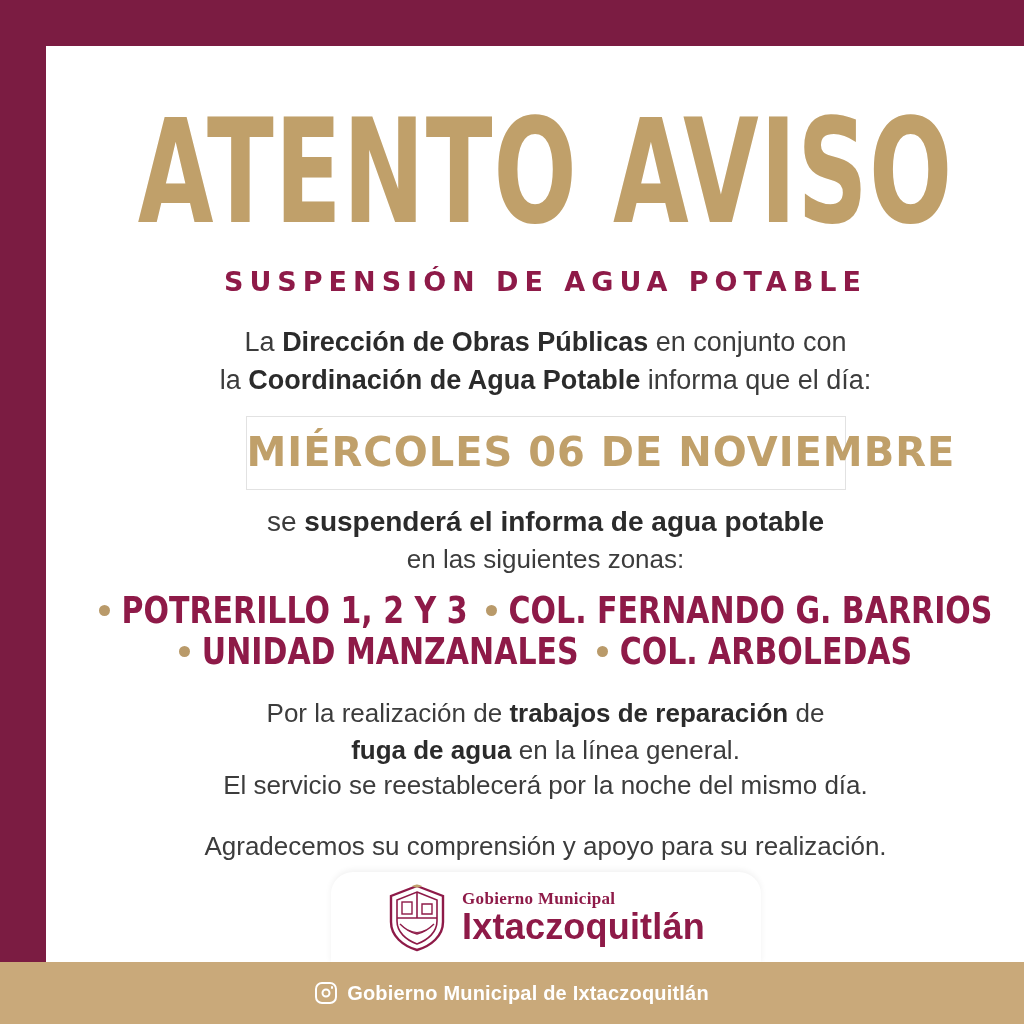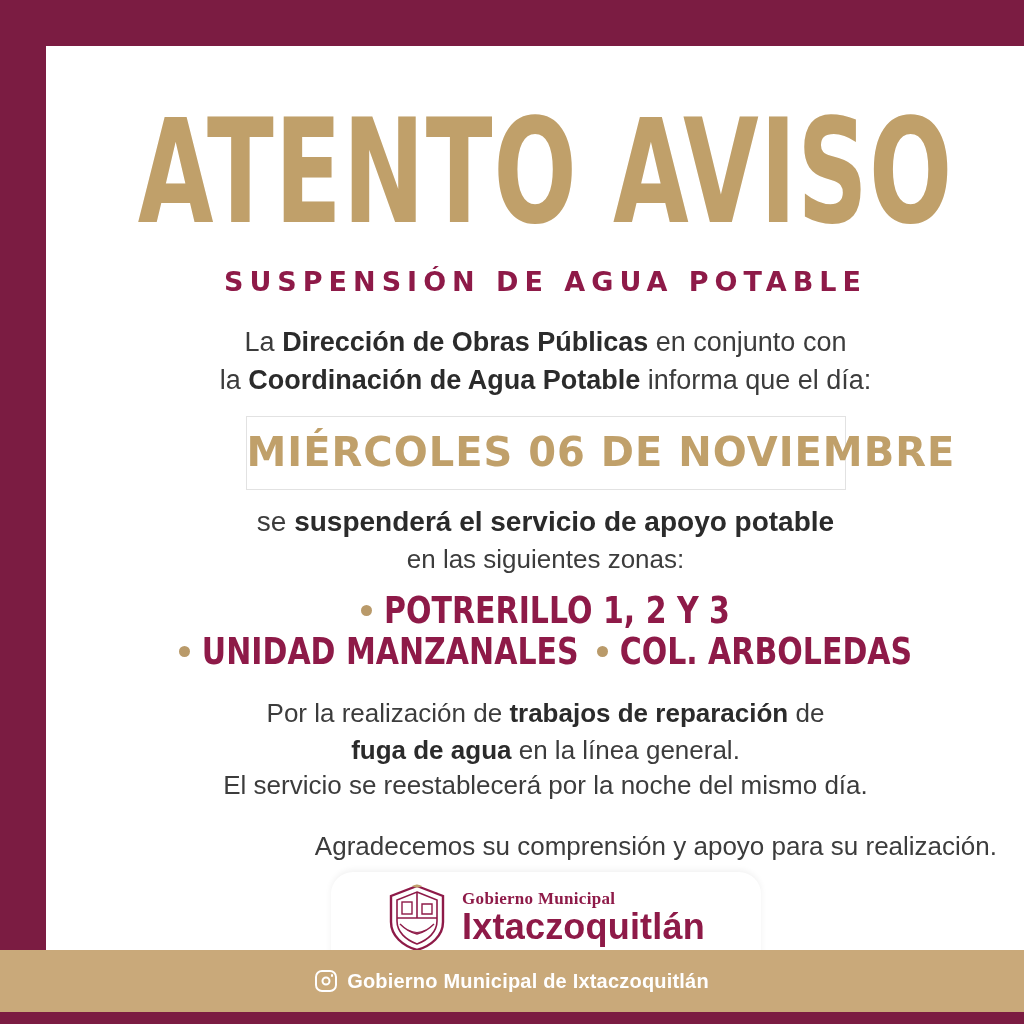--- a/index.html
+++ b/index.html
@@ -17,21 +17,21 @@
     position: relative;
     width: 1024px;
     height: 1024px;
     background: #7b1c42;
     box-sizing: border-box;
   }
   .footer-band {
     position: absolute;
     left: 0;
     right: 0;
-    bottom: 12px;
+    bottom: 0;
     height: 62px;
     background: #c9a97a;
     display: flex;
     align-items: center;
     justify-content: center;
     gap: 10px;
   }
   .footer-band .ig-icon {
     width: 22px;
     height: 22px;
@@ -186,21 +186,20 @@
   }
   .restore {
     margin-top: 2px;
     font-size: 26px;
     color: #3c3c3c;
   }
   .thanks {
     margin-top: 30px;
     font-size: 26px;
     color: #3c3c3c;
-    text-align: right;
   }
   .logo-plate {
     position: absolute;
     left: 50%;
     transform: translateX(-50%);
     bottom: -2px;
     width: 430px;
     height: 92px;
     background: #ffffff;
     border-radius: 22px 22px 0 0;
@@ -251,30 +250,34 @@
       <div>
         <span>la </span><b>Coordinación de Agua Potable</b><span> informa que el día:</span>
       </div>
     </div>
 
     <div class="date-box">
       <div class="date-text">MIÉRCOLES 06 DE NOVIEMBRE</div>
     </div>
 
     <div class="line-suspend">
-      <span>se </span><b>suspenderá el servicio de apoyo potable</b>
+      <span>se </span><b>suspenderá el informa de agua potable</b>
     </div>
 
     <div class="line-zones">en las siguientes zonas:</div>
 
     <div class="zones">
       <div class="zone-row">
         <div class="zone">
           <span class="bullet"></span>
           <span class="zone-label">POTRERILLO 1, 2 Y 3</span>
+        </div>
+        <div class="zone">
+          <span class="bullet"></span>
+          <span class="zone-label">COL. FERNANDO  G. BARRIOS</span>
         </div>
       </div>
       <div class="zone-row">
         <div class="zone">
           <span class="bullet"></span>
           <span class="zone-label">UNIDAD MANZANALES</span>
         </div>
         <div class="zone">
           <span class="bullet"></span>
           <span class="zone-label">COL. ARBOLEDAS</span>

